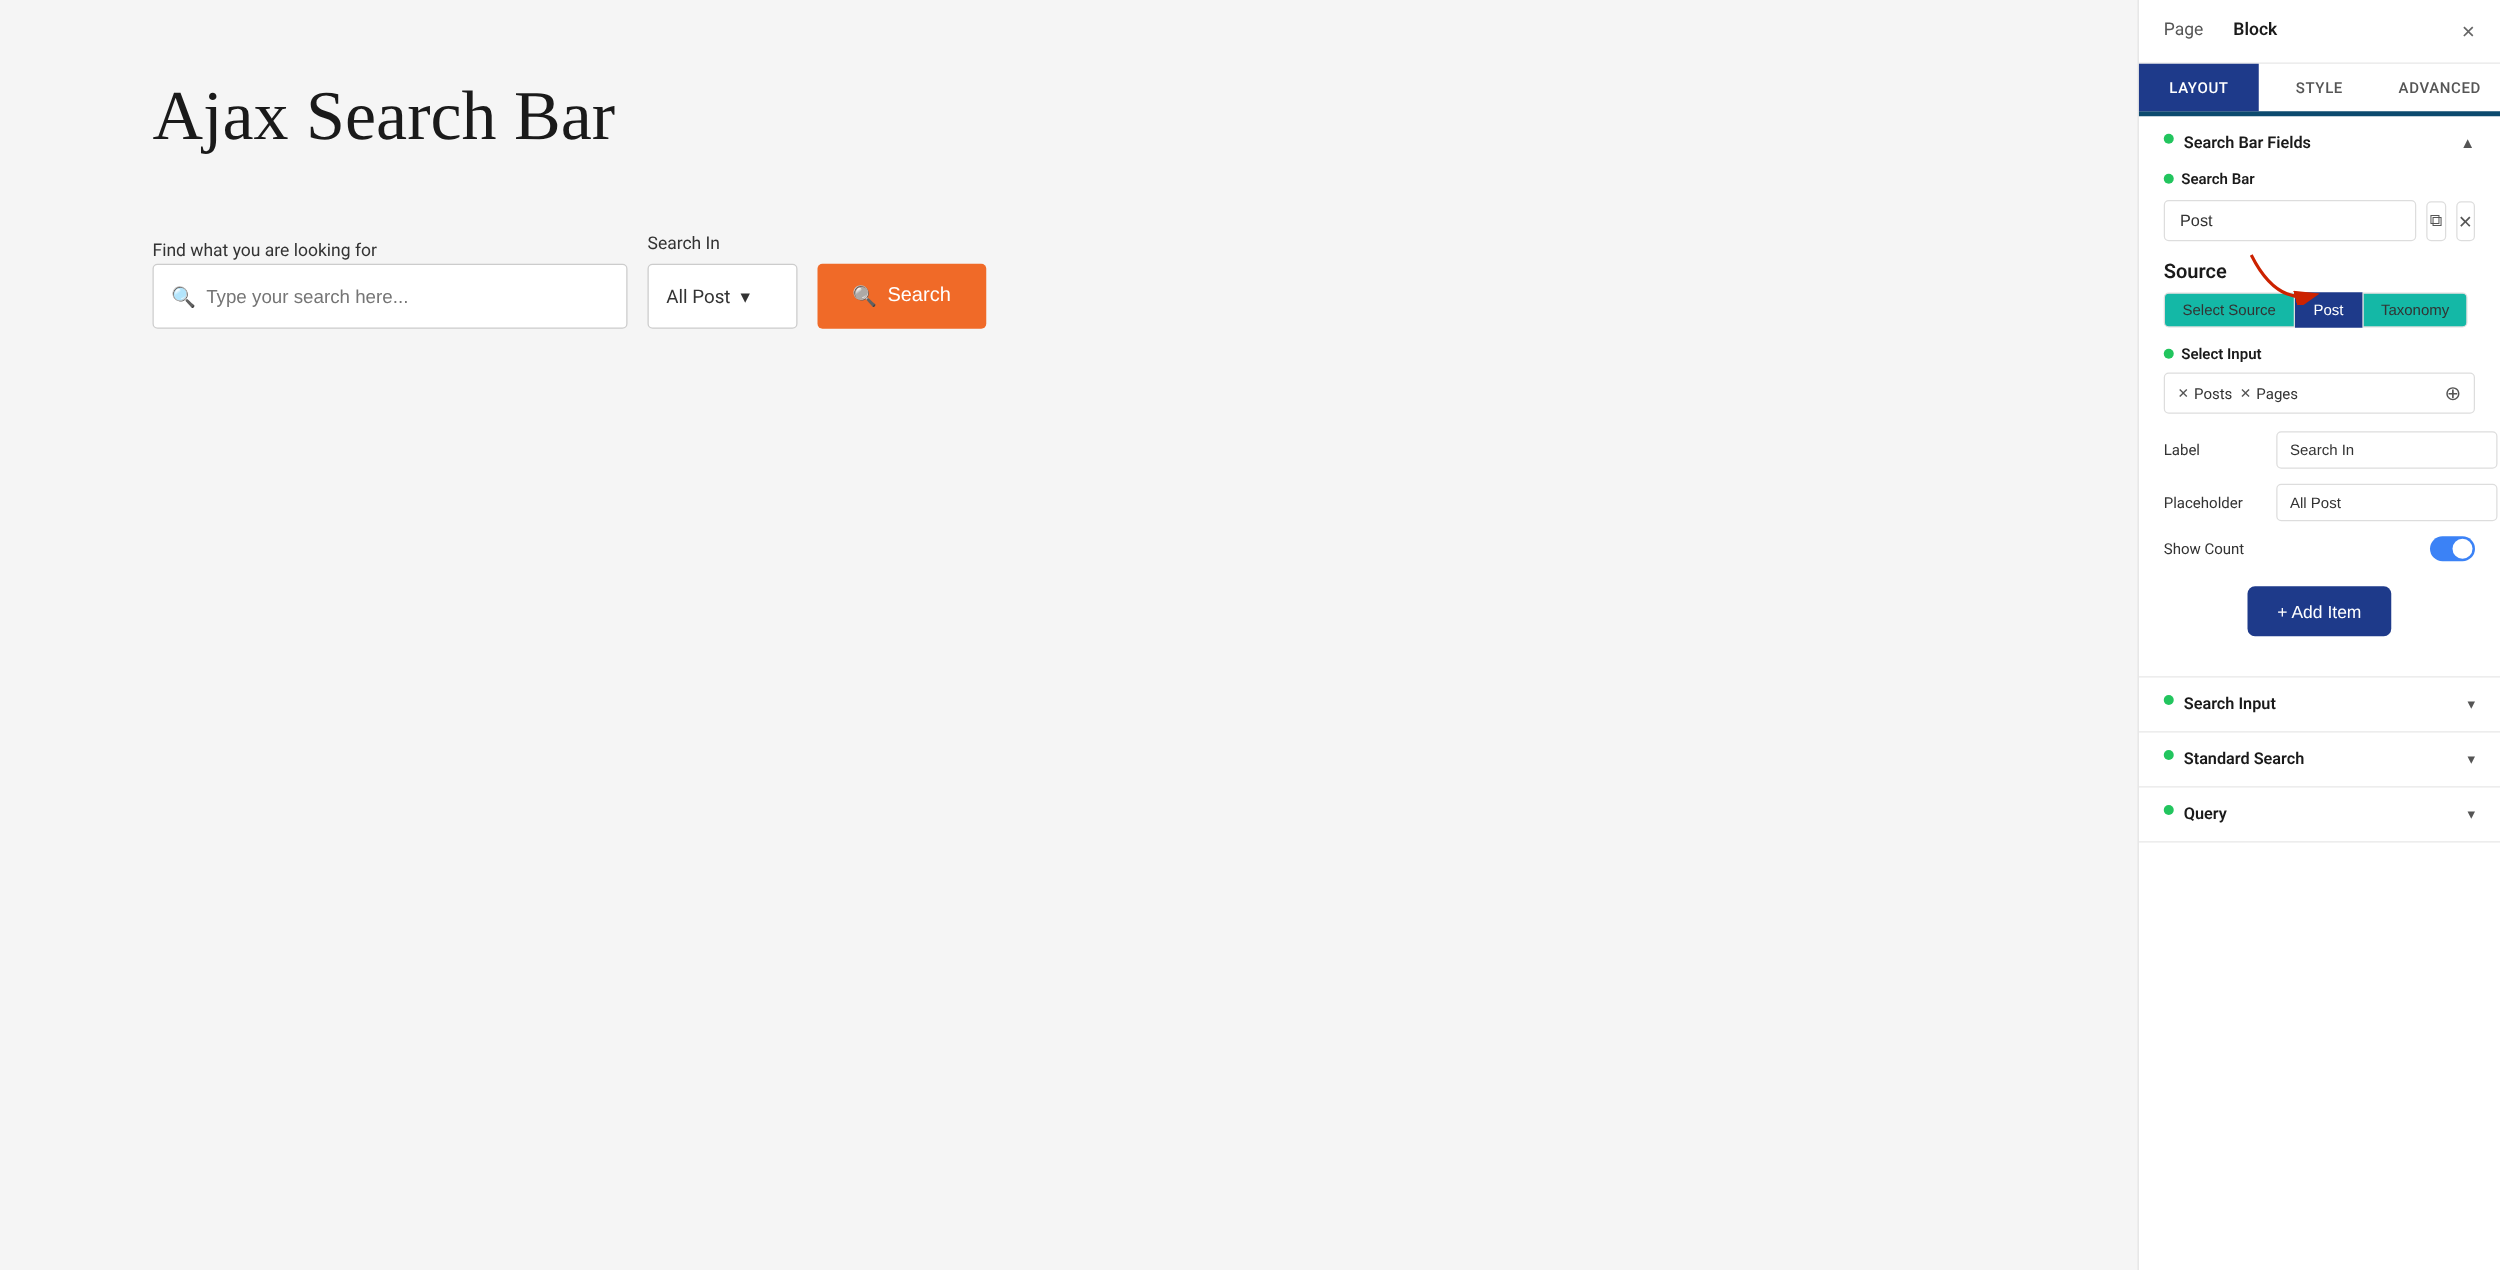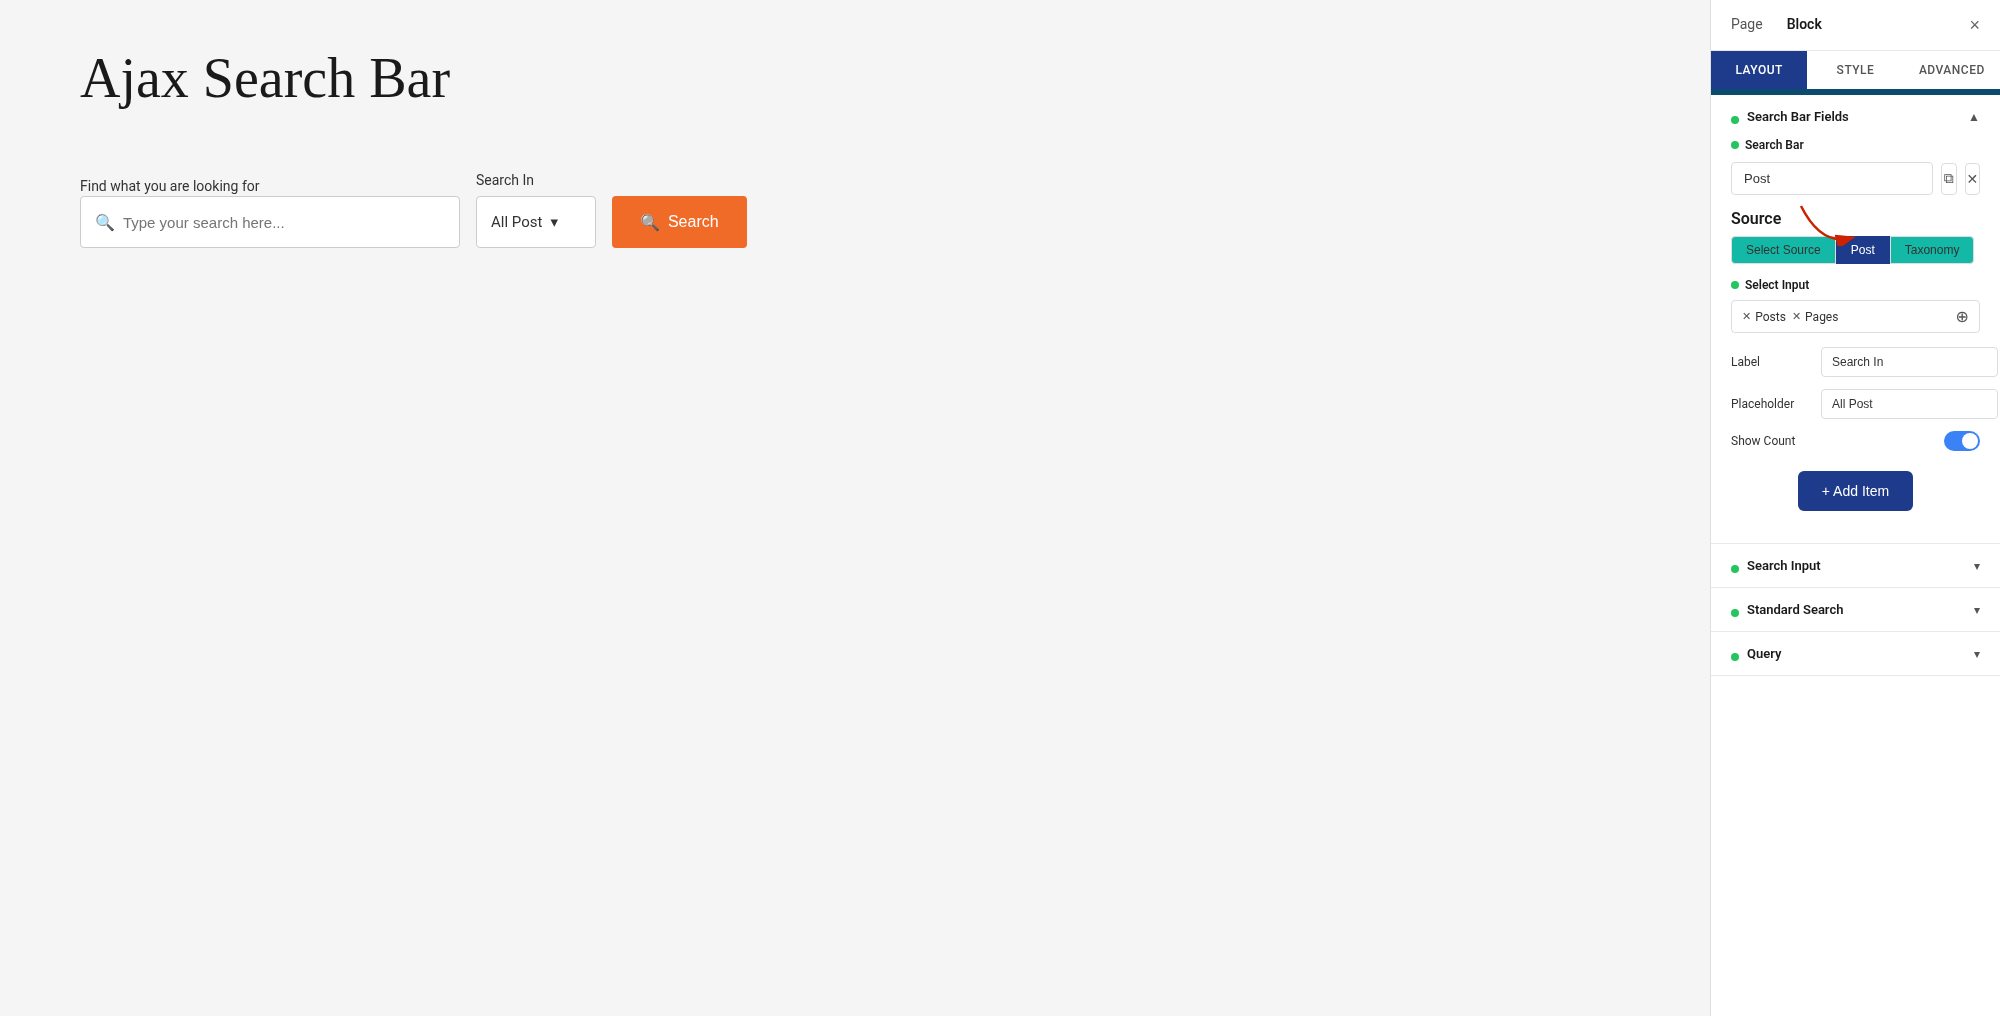--- a/index.html
+++ b/index.html
@@ -8,22 +8,23 @@
       display: flex;
       height: 100vh;
       background: #f5f5f5;
       overflow: hidden;
     }
 
     
     .main-content {
       flex: 1;
       background: #f5f5f5;
-      padding: 45px 80px;
+      padding: 60px 80px;
       overflow: auto;
+      margin-left: 42px;
     }
 
     .page-title {
       font-size: 56px;
       font-weight: 300;
       font-family: Georgia, serif;
       color: #1a1a1a;
       margin-bottom: 60px;
       line-height: 1.2;
     }
@@ -150,21 +151,21 @@
       border: none;
       font-size: 18px;
       color: #666;
       cursor: pointer;
       line-height: 1;
     }
 
     
     .sidebar-subtabs {
       display: flex;
-      border-bottom: 6px solid #0c4a6e;
+      border-bottom: 4px solid #0c4a6e;
       justify-content: space-between;
     }
 
     .sidebar-subtab {
       flex: 1;
       text-align: center;
       padding: 12px 8px;
       font-size: 12px;
       font-weight: 500;
       cursor: pointer;
@@ -183,21 +184,21 @@
       overflow-y: auto;
     }
 
     
     .accordion-section {
       border-bottom: 1px solid #e8e8e8;
     }
 
     .accordion-header {
       display: flex;
-      align-items: flex-end;
+      align-items: flex-start;
       padding: 14px 20px;
       cursor: pointer;
       gap: 8px;
     }
 
     .accordion-header-title {
       font-size: 13px;
       font-weight: 600;
       color: #1a1a1a;
       flex: 1;

